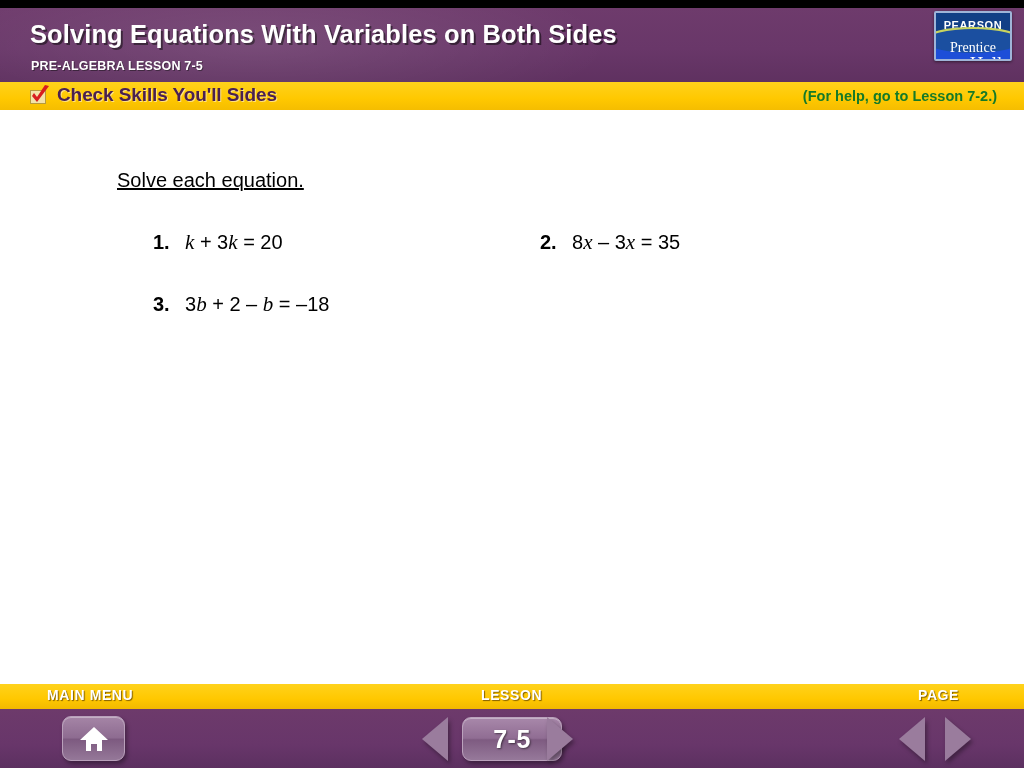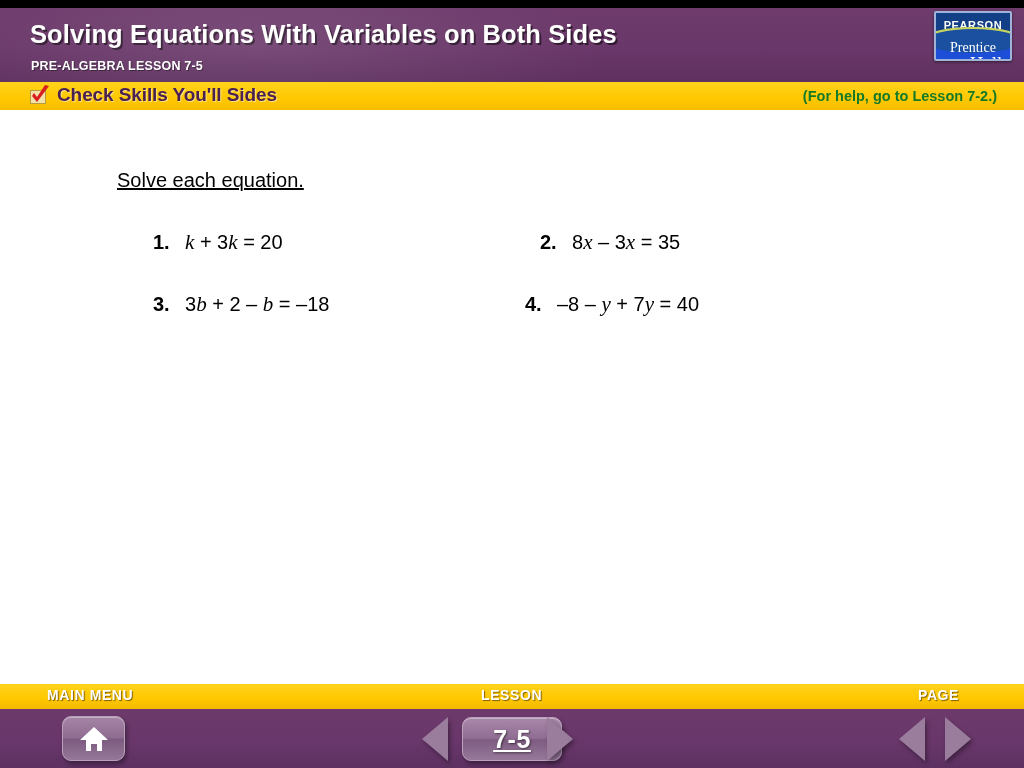--- a/index.html
+++ b/index.html
@@ -303,21 +303,20 @@
     display: flex;
     align-items: center;
     justify-content: center;
   }
   .btn-lesson-label {
     font-size: 25px;
     font-weight: bold;
     color: #ffffff;
     text-shadow: 1px 1px 2px rgba(0,0,0,0.5);
     letter-spacing: 0.5px;
-    text-decoration: underline;
   }
 </style>
 </head>
 <body>
 
 <div class="slide">
 
   <div class="top-strip"></div>
 
   <div class="header-band">
@@ -358,23 +357,20 @@
     </div>
 
     <div class="problem p2">
       <span class="num">2.</span><span class="expr">8<i>x</i> – 3<i>x</i> = 35</span>
     </div>
 
     <div class="problem p3">
       <span class="num">3.</span><span class="expr">3<i>b</i> + 2 – <i>b</i> = –18</span>
     </div>
 
-    <div class="problem p4">
-      <span class="num">4.</span><span class="expr">–8 – <i>y</i> + 7<i>y</i> = 40</span>
-    </div>
 
     <div class="csyn-stamp">
       <svg class="gauge-icon" viewBox="0 0 26 26">
         <circle cx="12" cy="14" r="9" fill="none" stroke="#1a1a1a" stroke-width="1.6"></circle>
         <circle cx="12" cy="14" r="2" fill="#1a1a1a"></circle>
         <path d="M12 14 L19 8" stroke="#1a1a1a" stroke-width="1.6" stroke-linecap="round"></path>
         <path d="M20 14 A8 8 0 0 1 17 20 L21.5 23 A13 13 0 0 0 25 14 Z" fill="#1a1a1a"></path>
         <g fill="#1a1a1a">
           <rect x="5" y="3" width="2" height="2"></rect>
           <rect x="9" y="1.4" width="2" height="2"></rect>

